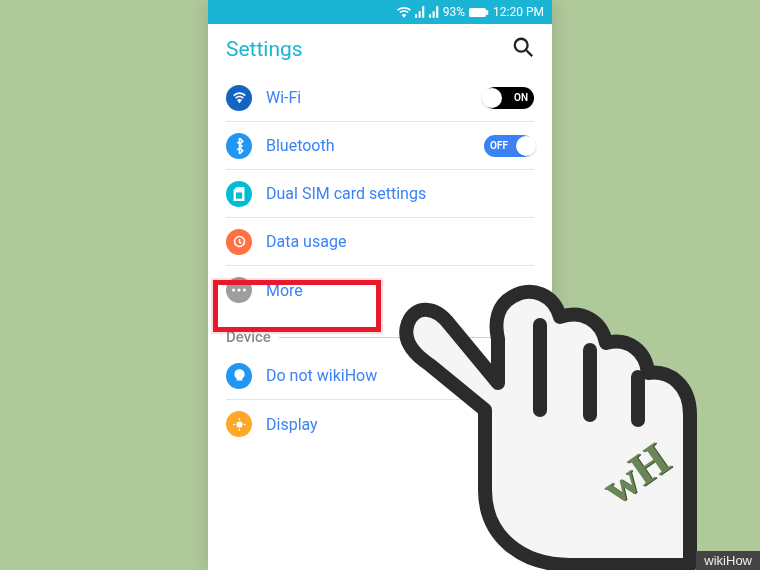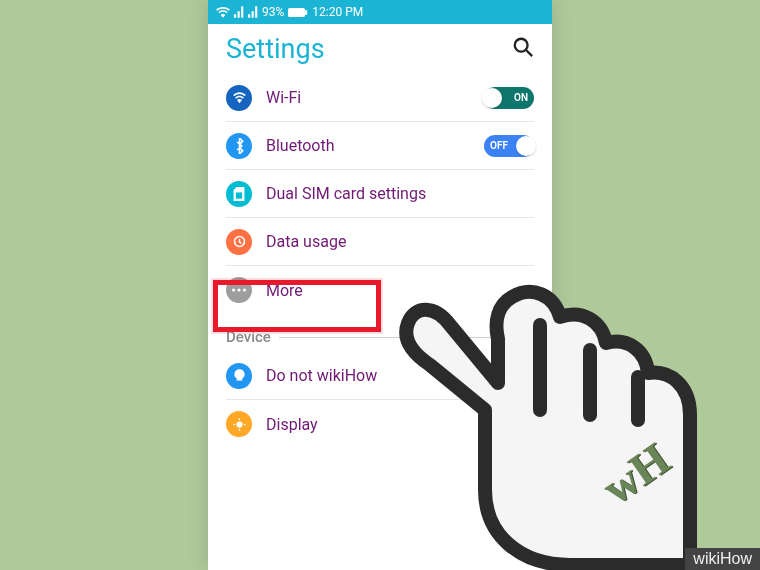--- a/index.html
+++ b/index.html
@@ -18,36 +18,37 @@
     width: 344px;
     height: 570px;
     background: #fff;
     box-shadow: 0 0 20px rgba(0,0,0,0.15);
   }
   .status-bar {
     height: 24px;
     background: #1bb4d4;
     color: #fff;
     display: flex;
+    justify-content: flex-end;
     align-items: center;
     padding: 0 8px;
     font-size: 12px;
     gap: 4px;
   }
   .status-bar svg { fill: #fff; }
   .header {
     height: 50px;
     display: flex;
     align-items: center;
     justify-content: space-between;
     padding: 0 18px;
   }
   .header-title {
     color: #1bb4d4;
-    font-size: 27px;
+    font-size: 21px;
     font-weight: 400;
   }
   .search-btn { cursor: pointer; }
   .section {
     padding: 0 18px;
   }
   .section-header {
     display: flex;
     align-items: center;
     margin: 14px 0 6px 0;
@@ -77,34 +78,34 @@
     width: 26px;
     height: 26px;
     border-radius: 50%;
     display: flex;
     align-items: center;
     justify-content: center;
     flex-shrink: 0;
   }
   .row-label {
     flex: 1;
-    color: #701a75;
+    color: #3b82f6;
     font-size: 16px;
   }
   .toggle {
     width: 50px;
     height: 22px;
     border-radius: 11px;
     background: #d0d0d0;
     position: relative;
     display: flex;
     align-items: center;
     justify-content: center;
   }
-  .toggle.on { background: #0f766e; justify-content: flex-end; padding-right: 6px; }
+  .toggle.on { background: #000000; justify-content: flex-end; padding-right: 6px; }
   .toggle.off { justify-content: flex-start; padding-left: 6px; background:#3b82f6; }
   .toggle-text { color: #fff; font-size: 10px; font-weight: 600; }
   .toggle-knob {
     position: absolute;
     width: 20px; height: 20px;
     background: #fff;
     border-radius: 50%;
     box-shadow: 0 1px 2px rgba(0,0,0,0.2);
   }
   .toggle.on .toggle-knob { left: -2px; }
@@ -136,21 +137,21 @@
     transform: rotate(-35deg);
     text-shadow: 1px 1px 0 #3d5230;
     pointer-events: none;
   }
   .wikihow-badge {
     position: absolute;
     right: 0;
     bottom: 0;
     background: #444;
     color: #eee;
-    font-size: 16px;
+    font-size: 13px;
     padding: 2px 8px;
     font-family: Arial, sans-serif;
   }
 </style>
 </head>
 <body>
 
 <div class="phone">
 
   <div class="status-bar">

